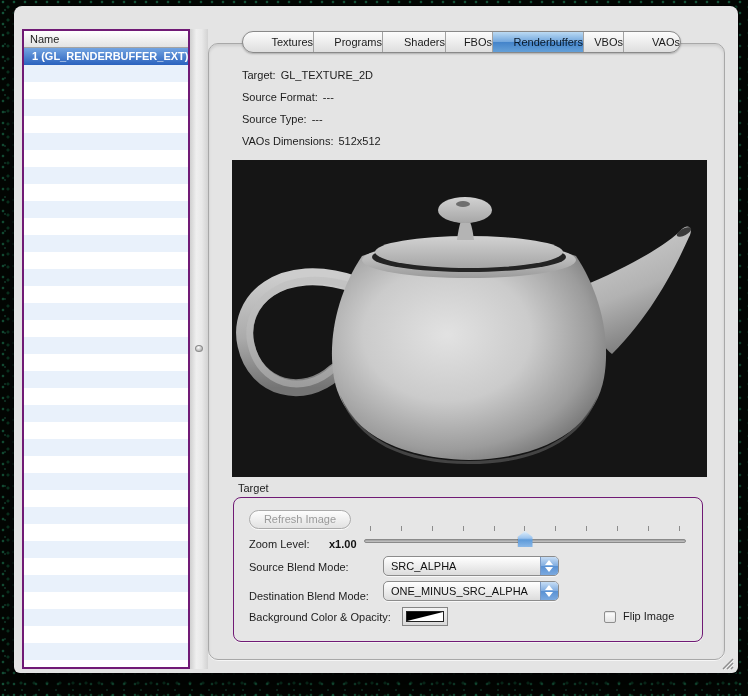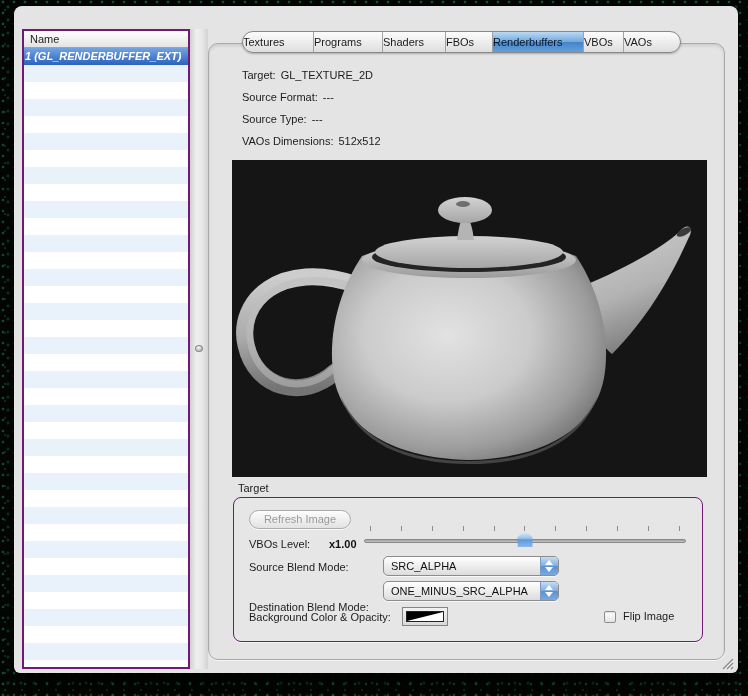--- a/index.html
+++ b/index.html
@@ -46,24 +46,24 @@
   }
   .sidebar-header {
     height:17px; line-height:16px; padding-left:6px; font-size:11px; color:#1E1E1E;
     background:linear-gradient(#FFFFFF, #E3E3E3); border-bottom:1px solid #A3A3A3;
   }
   .sidebar-list {
     position:absolute; left:0; right:0; top:17px; bottom:0;
     background:repeating-linear-gradient(to bottom, #FFFFFF 0 17px, #E9F1FB 17px 34px);
   }
   .row-selected {
-    height:17px; line-height:17px; padding-left:1px;
+    height:17px; line-height:17px; padding-left:8px;
     font-size:11px; font-weight:bold; color:#FFFFFF;
     background:linear-gradient(#73A4E1, #2A62BE);
-    white-space:nowrap; overflow:hidden;font-style:italic;
+    white-space:nowrap; overflow:hidden;
   }
 
   
   .gutter {
     position:absolute; left:176px; top:23px; width:18px; height:640px;
     background:linear-gradient(to right, #CFCFCF, #EFEFEF 35%, #E9E9E9 65%, #D2D2D2);
   }
   .gutter-dimple {
     position:absolute; left:5px; top:316px; width:8px; height:7px; border-radius:50%;
     background:radial-gradient(circle at 40% 30%, #FDFDFD, #B9B9B9 70%, #8E8E8E);
@@ -78,21 +78,21 @@
   }
 
   
   .tabs {
     position:absolute; left:228px; top:25px; height:22px; display:flex;
     border:1px solid #898989; border-radius:11px; overflow:hidden;
     background:linear-gradient(#FCFCFC, #DEDEDE);
     box-shadow:0 1px 2px rgba(0,0,0,.25);
   }
   .tab {
-    font-size:11px; line-height:20px; text-align:left; color:#1A1A1A;
+    font-size:11px; line-height:20px; text-align:right; color:#1A1A1A;
     border-right:1px solid #A2A2A2; cursor:default; white-space:nowrap;
   }
   .tab:last-child { border-right:none; }
   .tab.selected {
     background:linear-gradient(#BBDAF3, #74A8DE 48%, #4484CA 52%, #65A0D8);
     color:#081828;
   }
 
   
   .info-line { position:absolute; left:228px; font-size:11px; color:#1C1C1C; white-space:nowrap; }
@@ -262,21 +262,21 @@
       <ellipse cx="233" cy="50" rx="27" ry="13" fill="url(#gDome)"></ellipse>
       <ellipse cx="231" cy="44" rx="7" ry="3" fill="#6E6E6E"></ellipse>
     </svg>
   </div>
 
   <div class="display-label">Target</div>
   <div class="display-box">
 
     <div class="btn-refresh">Refresh Image</div>
 
-    <div class="db-label" style="left:15px; top:40px">VBOs Level:</div>
+    <div class="db-label" style="left:15px; top:40px">Zoom Level:</div>
     <div class="zoom-value">x1.00</div>
 
     <div class="slider">
       <div class="ticks">
         <i></i>
           <i></i>
           <i></i>
           <i></i>
           <i></i>
           <i></i>
@@ -292,21 +292,21 @@
 
     <div class="db-label" style="left:15px; top:63px">Source Blend Mode:</div>
     <div class="popup" style="left:149px; top:58px">
       <div class="txt">SRC_ALPHA</div>
       <div class="cap">
           <span class="up"></span>
           <span class="dn"></span>
         </div>
     </div>
 
-    <div class="db-label" style="left:15px; top:103px">Destination Blend Mode:</div>
+    <div class="db-label" style="left:15px; top:92px">Destination Blend Mode:</div>
     <div class="popup" style="left:149px; top:83px">
       <div class="txt">ONE_MINUS_SRC_ALPHA</div>
       <div class="cap">
           <span class="up"></span>
           <span class="dn"></span>
         </div>
     </div>
 
     <div class="db-label" style="left:15px; top:113px">Background Color &amp; Opacity:</div>
     <div class="color-well">

